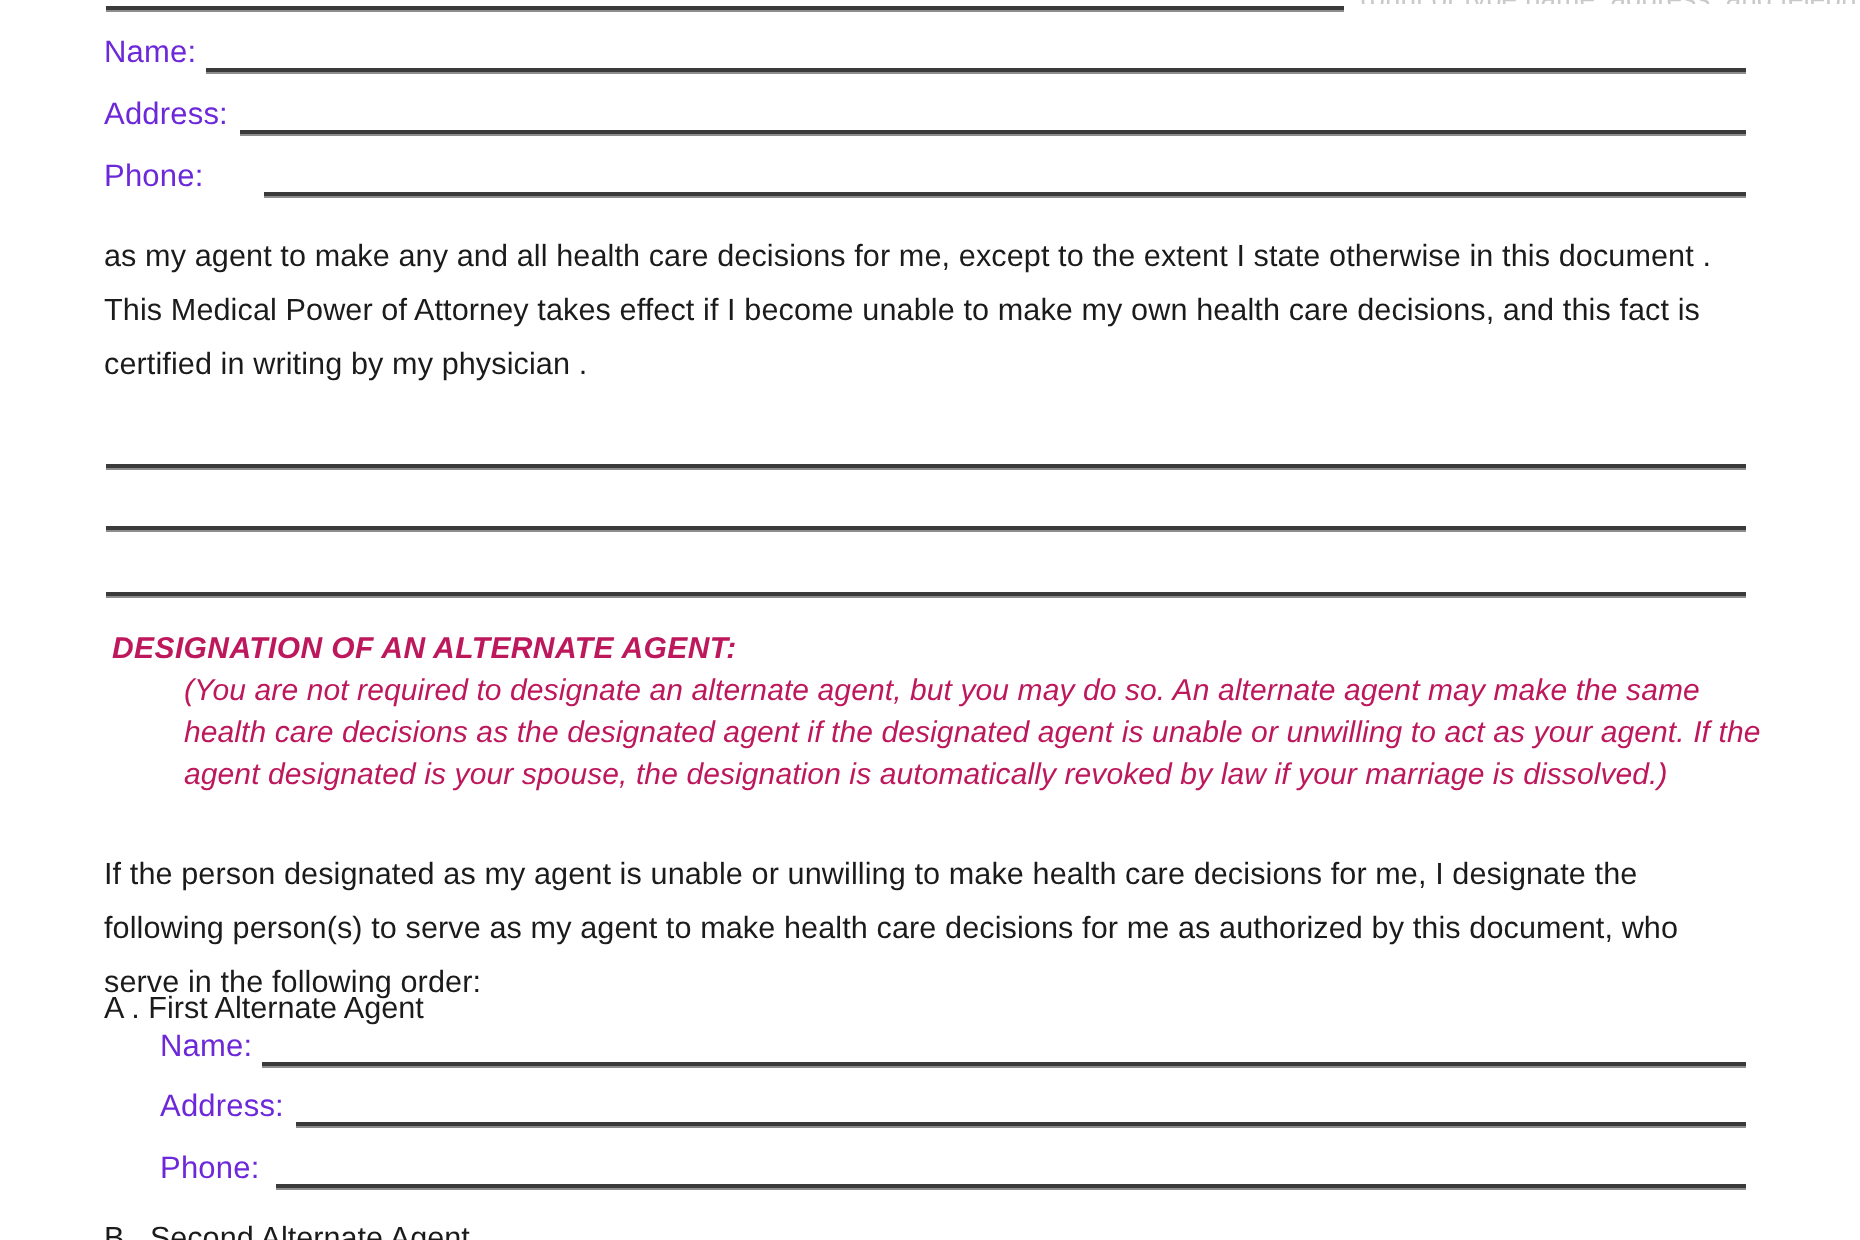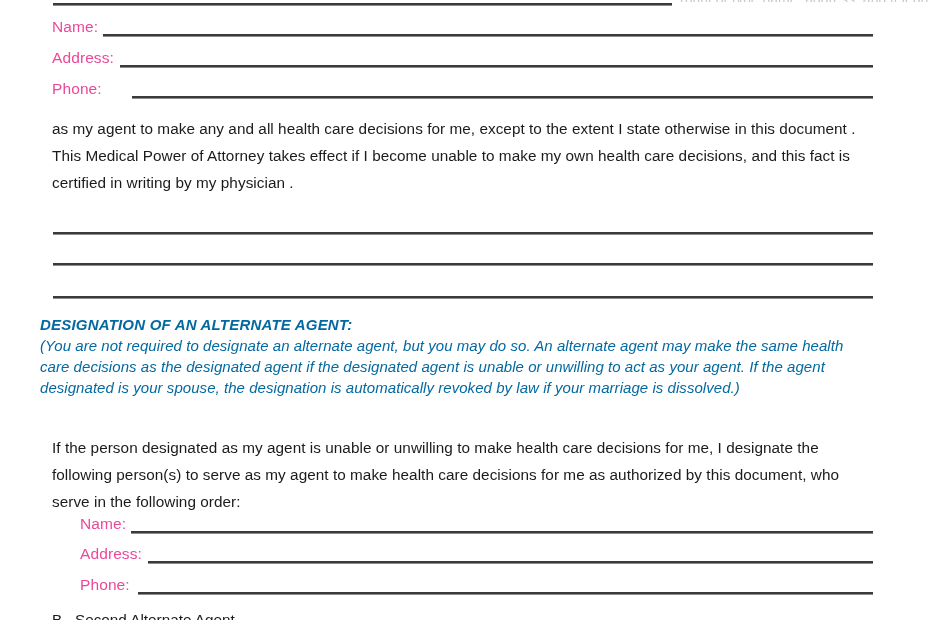--- a/index.html
+++ b/index.html
@@ -41,55 +41,56 @@
   .field-row.indent {
     left: 80px;
   }
   .field-label {
     position: absolute;
     left: 0;
     top: 0;
     font-size: 15.5px;
     line-height: 20px;
     letter-spacing: 0.1px;
-    color: #ec4899;
+    color: #6d28d9;
   }
 
   
   .para {
     position: absolute;
     left: 52px;
     width: 822px;
     font-size: 15.3px;
     line-height: 27px;
     letter-spacing: 0.05px;
     color: #1b1b1b;
   }
   .para.heading-line {
     letter-spacing: 0.1px;
   }
 
   .italic-block {
     position: absolute;
-    left: 40px;
+    left: 56px;
     width: 828px;
     font-style: italic;
     font-size: 15px;
     line-height: 21px;
-    color: #0369a1;
+    color: #be185d;
   }
   .italic-block .ital-title {
     font-weight: bold;
     font-style: italic;
     display: block;
     letter-spacing: 0.2px;
   }
   .italic-block .ital-body {
     display: block;
     letter-spacing: 0.05px;
+    margin-left: 36px;
   }
 
   .section-label {
     position: absolute;
     left: 52px;
     font-size: 15.3px;
     line-height: 20px;
     color: #1b1b1b;
     white-space: nowrap;
   }
@@ -131,22 +132,23 @@
 
   <div class="rule" style="left:53px; top:232px; width:820px;"></div>
   <div class="rule" style="left:53px; top:263px; width:820px;"></div>
   <div class="rule" style="left:53px; top:296px; width:820px;"></div>
 
   <div class="italic-block" style="top:314px;">
     <span class="ital-title">DESIGNATION OF AN ALTERNATE AGENT:</span>
     <span class="ital-body">(You are not required to designate an alternate agent, but you may do so. An alternate agent may make the same health care decisions as the designated agent if the designated agent is unable or unwilling to act as your agent. If the agent designated is your spouse, the designation is automatically revoked by law if your marriage is dissolved.)</span>
   </div>
 
-  <div class="para" style="top:434px; width:820px;">If the person designated as my agent is unable or unwilling to make health care decisions for me, I designate the following person(s) to serve as my agent to make health care decisions for me as authorized by this document, who serve in the following order:</div>
+  <div class="para" style="top:424px; width:820px;">If the person designated as my agent is unable or unwilling to make health care decisions for me, I designate the following person(s) to serve as my agent to make health care decisions for me as authorized by this document, who serve in the following order:</div>
 
+  <div class="section-label" style="top:495px;">A . First Alternate Agent</div>
 
   <div class="field-row indent" style="top:514px;">
     <span class="field-label">Name:</span>
   </div>
   <div class="rule" style="left:131px; top:531px; width:742px;"></div>
 
   <div class="field-row indent" style="top:544px;">
     <span class="field-label">Address:</span>
   </div>
   <div class="rule" style="left:148px; top:561px; width:725px;"></div>

